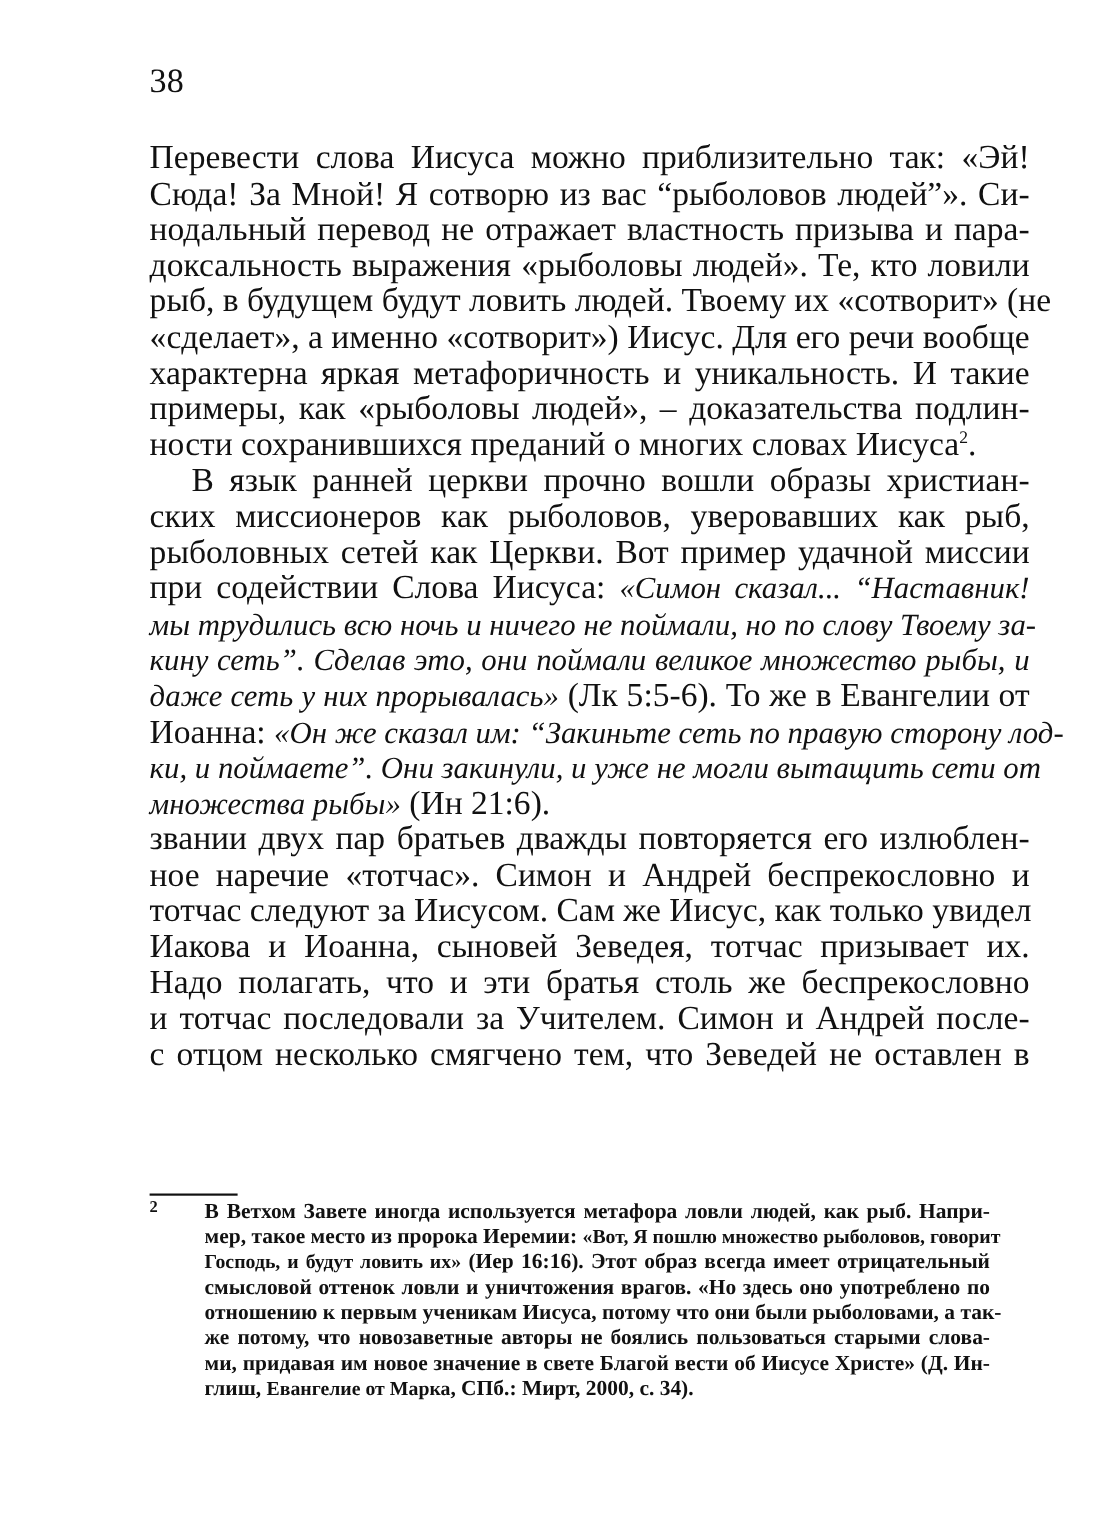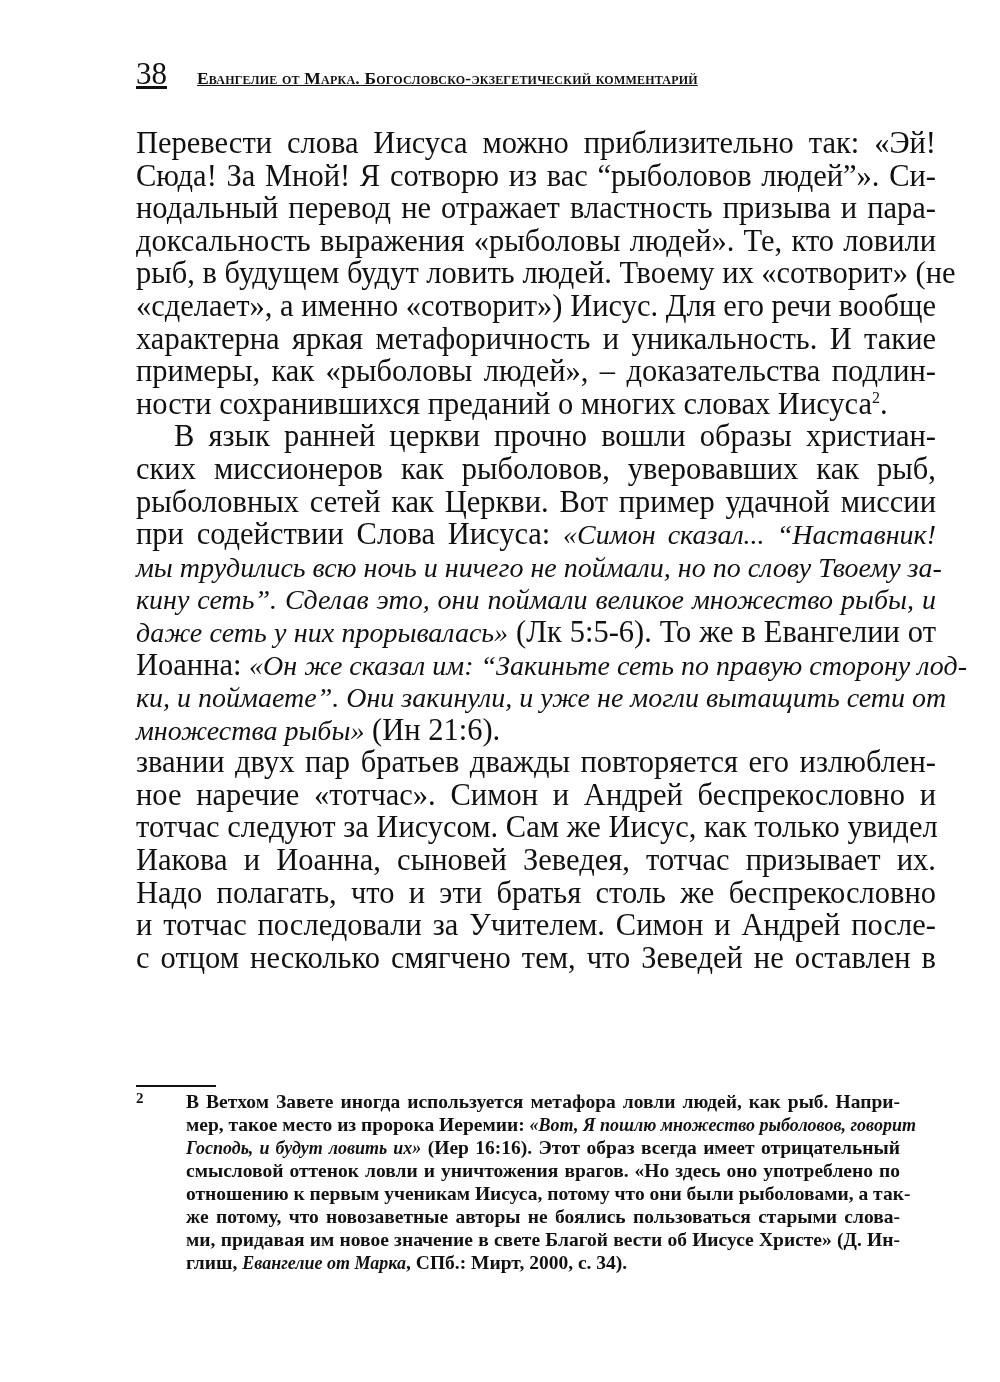--- a/index.html
+++ b/index.html
@@ -1,44 +1,43 @@
 <!DOCTYPE html>
 <html><head>
 <meta charset="utf-8">
 <style>
   html, body { margin: 0; padding: 0; background: #ffffff; }
   body { width: 1000px; height: 1382px; position: relative; overflow: hidden;
          font-family: "Liberation Serif", "DejaVu Serif", serif; color: #111; }
   .header { position: absolute; left: 136px; top: 56px; width: 760px; height: 40px;
-            display: flex; align-items: baseline; text-decoration: underline; }
+            display: flex; align-items: baseline; }
   .page-num { font-size: 31px; margin-right: 30px; }
   .running-title { font-size: 17.5px; font-weight: bold; letter-spacing: 0.2px;
                    font-variant: small-caps; }
   .body-text { position: absolute; left: 136px; top: 112px; width: 800px; margin-top: 15px; }
   .line { font-size: 30.5px; line-height: 32.6px; height: 32.6px; white-space: nowrap;
           text-align: justify; text-align-last: justify; width: 800px; }
   .line.last { text-align-last: left; }
   .line.indent { padding-left: 38px; width: 762px; }
   .it { font-style: italic; font-size: 28px; }
   sup { font-size: 16px; line-height: 0; vertical-align: super; }
   .rule { position: absolute; left: 136px; top: 1085px; width: 80px; height: 2px; background: #111; }
   .footnote { position: absolute; left: 136px; top: 1090px; width: 764px; }
   .fn-line { font-size: 19.5px; line-height: 23px; height: 23px; white-space: nowrap;
              text-align: justify; text-align-last: justify; width: 714px; margin-left: 50px;
              font-weight: bold; }
   .fn-line.last { text-align-last: left; }
   .fn-mark { position: absolute; left: 0; top: 0; font-size: 15px; font-weight: bold; }
-  .fn-it { font-style: italic; font-size: 18px; }
+  .fn-it { font-size: 18px; }
 </style>
 </head>
 <body>
 
 <div class="header">
   <span class="page-num">38</span>
-  <span class="running-title">Евангелие от Марка. Богословско-экзегетический комментарий</span>
 </div>
 
 <div class="body-text" id="body-text">
     <div class="line"><span>Перевести слова Иисуса можно приблизительно так: «Эй!</span></div>
     <div class="line"><span>Сюда! За Мной! Я сотворю из вас “рыболовов людей”». Си-</span></div>
     <div class="line"><span>нодальный перевод не отражает властность призыва и пара-</span></div>
     <div class="line"><span>доксальность выражения «рыболовы людей». Те, кто ловили</span></div>
     <div class="line"><span>рыб, в будущем будут ловить людей. Твоему их «сотворит» (не</span></div>
     <div class="line"><span>«сделает», а именно «сотворит») Иисус. Для его речи вообще</span></div>
     <div class="line"><span>характерна яркая метафоричность и уникальность. И такие</span></div>

